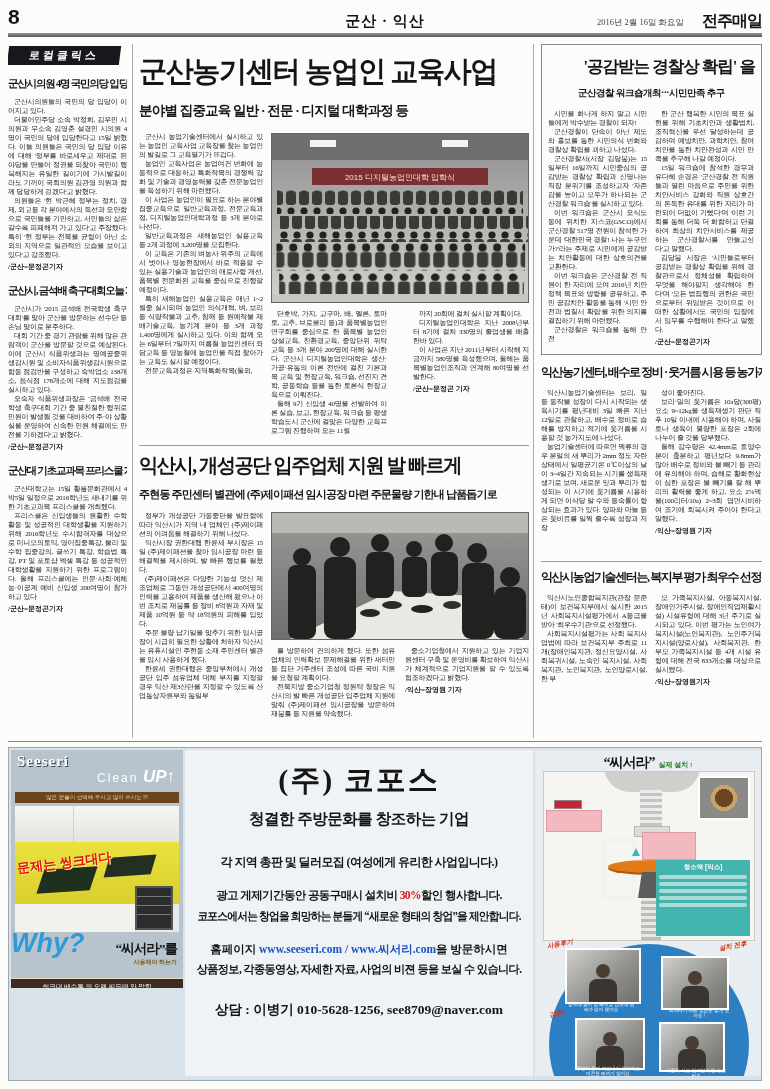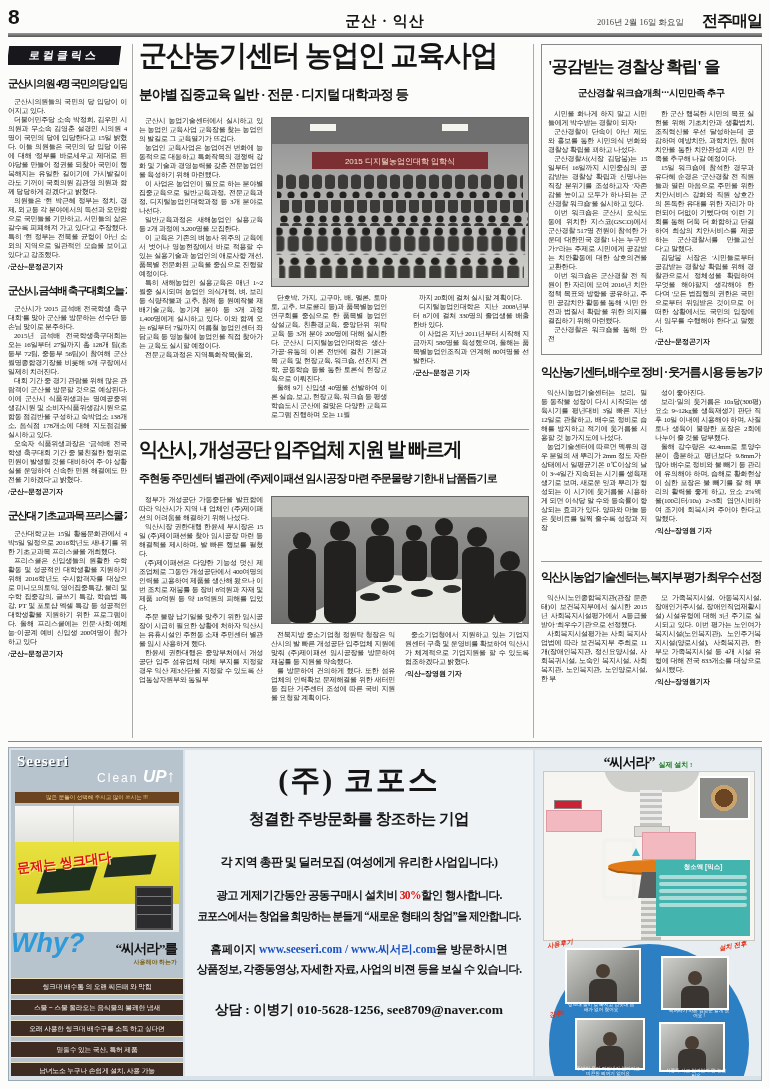--- a/index.html
+++ b/index.html
@@ -9,54 +9,54 @@
   .hdr{position:absolute;left:8px;top:5px;width:754px;height:26px}
   .hdr .pn{position:absolute;left:0;top:0;font-size:21px;font-weight:bold;font-family:"Liberation Sans",sans-serif}
   .hdr .sec{position:absolute;left:50%;top:7px;transform:translateX(-50%);font-size:15px;font-weight:bold;letter-spacing:1px;white-space:nowrap}
   .hdr .dt{position:absolute;right:78px;top:12px;font-size:8.5px;color:#444;white-space:nowrap}
   .hdr .mast{position:absolute;right:0;top:6px;font-size:16px;font-weight:bold;letter-spacing:-1px;white-space:nowrap}
   .hdr-rule{position:absolute;left:8px;top:33px;width:754px;height:4px;background:linear-gradient(#9a9a9a,#555)}
   
   .vrule{position:absolute;top:44px;height:694px;width:1px;background:#aaa}
   .hrule-bottom{position:absolute;left:8px;top:741px;width:754px;height:1px;background:#888}
   .col-left{position:absolute;left:8px;top:44px;width:119px;height:694px;overflow:hidden}
-  .main-mid{position:absolute;left:139px;top:36px;width:390px;height:694px;overflow:hidden}
+  .main-mid{position:absolute;left:139px;top:52px;width:390px;height:694px;overflow:hidden}
   .col-right{position:absolute;left:541px;top:44px;width:221px;height:694px;overflow:hidden}
   
   .bd{font-size:7px;line-height:9px;letter-spacing:-0.2px;text-align:justify}
   .bd p{margin:0;text-indent:6px}
   .byline{font-size:7px;line-height:10px;text-align:left;font-weight:bold;margin-top:2px}
   .badge{width:112px;height:19px;margin:2px 0 12px;background:#17171c;color:#fff;
          font-family:"Liberation Sans",sans-serif;font-weight:bold;font-size:11px;line-height:19px;
          text-align:center;letter-spacing:3px;transform:skewX(-7deg)}
   .lt{font-size:10.5px;font-weight:bold;letter-spacing:-1.2px;white-space:nowrap;overflow:hidden;margin:12px 0 7px}
   .h1a{font-size:29px;font-weight:bold;letter-spacing:-1.5px;white-space:nowrap;transform:scaleX(.97);transform-origin:left;margin:0 0 10px}
   .h2a{font-size:13.5px;font-weight:bold;letter-spacing:-0.8px;white-space:nowrap;margin:0 0 13px}
   .h1b{font-size:20px;font-weight:bold;letter-spacing:-1.5px;white-space:nowrap;transform:scaleX(.96);transform-origin:left;margin:6px 0 8px}
   .h2b{font-size:11px;font-weight:bold;letter-spacing:-0.8px;white-space:nowrap;margin:0 0 10px}
   .trow{display:flex;gap:8px}
   .tc{width:124px;overflow:hidden}
   .rp{width:258px}
   .rule{height:1px;background:#999;margin:9px 0 0}
   .photo-frame{border:1px solid #666;margin-bottom:7px;position:relative;overflow:hidden;background:#bbb}
   
   .pbox{border:1px solid #888;padding:7px 6px 6px;margin-bottom:9px}
-  .pt{font-size:16.5px;font-weight:bold;text-align:left;letter-spacing:-1px;white-space:nowrap;margin:4px 0 9px}
+  .pt{font-size:16.5px;font-weight:bold;text-align:right;letter-spacing:-1px;white-space:nowrap;margin:4px 0 9px}
   .ps{font-size:9.5px;font-weight:bold;text-align:center;letter-spacing:-0.5px;white-space:nowrap;margin:0 0 10px}
   .pcols{display:flex;gap:8px}
   .pc{width:99px;height:238px;overflow:hidden}
   .rt{font-size:12px;font-weight:bold;letter-spacing:-1.4px;white-space:nowrap;overflow:hidden;margin:7px 0 8px}
   .rcols{display:flex;gap:8px}
   .rc{width:106px;overflow:hidden}
   .rc.h-agri{height:164px}
   .rc.h-wel{height:98px}
   .rule2{height:1px;background:#999;margin:8px 0 0}
   
   .ad{position:absolute;left:8px;top:747px;width:754px;height:334px;background:#d8e2e8;border:1px solid #9aa8b2;box-sizing:border-box}
-  .ad-left{position:absolute;left:2px;top:2px;width:172px;height:326px;background:#b7c4cd;overflow:hidden}
+  .ad-left{position:absolute;left:2px;top:2px;width:172px;height:238px;background:#b7c4cd;overflow:hidden}
   .ad-center{position:absolute;left:176px;top:2px;width:348px;height:326px;background:#eff3f5;text-align:center;overflow:hidden}
   .ad-right{position:absolute;left:526px;top:2px;width:226px;height:326px;background:#e7edf1;overflow:hidden}
   .seeseri{position:absolute;left:6px;top:3px;font-size:15px;font-weight:bold;color:#fff;text-shadow:1px 1px 0 #39454d;letter-spacing:1px}
   .cleanup{position:absolute;right:8px;top:17px;color:#fff;font-family:"Liberation Sans",sans-serif}
   .cleanup .c1{font-size:12px;letter-spacing:2px}
   .cleanup .c2{font-size:17px;font-weight:bold;font-style:italic}
   .ad-banner{position:absolute;left:4px;top:42px;width:164px;height:11px;background:#6d4420;color:#f2d08a;
              font-size:5.5px;line-height:11px;text-align:center;font-family:"Liberation Sans",sans-serif;white-space:nowrap;overflow:hidden}
   .kitchen{position:absolute;left:4px;top:56px;width:164px;height:126px;background:#e7eaec;overflow:hidden}
   .kcab{position:absolute;left:0;top:0;width:100%;height:36px;background:linear-gradient(#f6f6f4,#e3e3df);border-bottom:1px solid #cfcfc8}
@@ -144,21 +144,20 @@
           <p>더불어민주당 소속 박정희, 김우민 시의원과 무소속 김영춘 설경민 시의원 4명이 국민의 당에 입당한다고 15일 밝혔다. 이들 의원들은 국민의 당 입당 이유에 대해 '정부를 바로세우고 제대로 된 야당을 만들어 정권을 되찾아 국민이 행복해지는 유일한 길이기에 가시밭길이라도 기꺼이 국회의원 김관영 의원과 함께 당당하게 걷겠다'고 밝혔다.</p>
           <p>의원들은 '현 박근혜 정부는 정치, 경제, 외교등 각 분야에서의 독선과 오만함으로 국민들을 기만하고, 서민들의 삶은 갈수록 피폐해져 가고 있다'고 주장했다. 특히 '현 정부는 전북을 균형이 아닌 소외의 지역으로 일관적인 모습을 보이고 있다'고 강조했다.</p>
         </div>
       <div class="byline">/군산=문정곤기자</div>
     </div>
 
     <div>
       <div class="lt">군산시, 금석배 축구대회오늘 개막</div>
       <div class="bd">
           <p>군산시가 '2015 금석배 전국학생 축구대회'를 맞아 군산을 방문하는 선수단 등 손님 맞이로 분주하다.</p>
-          <p>2015년 금석배 전국학생축구대회는 오는 16일부터 27일까지 총 128개 팀(초등부 72팀, 중등부 56팀)이 참여해 군산 월명종합경기장을 비롯해 9개 구장에서 일제히 치러진다.</p>
           <p>대회 기간 중 경기 관람을 위해 많은 관람객이 군산을 방문할 것으로 예상된다. 이에 군산시 식품위생과는 명예공중위생감시원 및 소비자식품위생감시원으로 합동 점검반을 구성하고 숙박업소 138개소, 음식점 178개소에 대해 지도점검을 실시하고 있다.</p>
           <p>오숙자 식품위생과장은 '금석배 전국학생 축구대회 기간 중 불친절한 행위로 민원이 발생될 것을 대비하여 주·야 상황실을 운영하여 신속한 민원 해결에도 만전을 기하겠다'고 밝혔다.</p>
         </div>
       <div class="byline">/군산=문정곤기자</div>
     </div>
 
     <div>
       <div class="lt">군산대 기초교과목 프리스쿨 개최</div>
       <div class="bd">
           <p>군산대학교는 15일 황룡문화관에서 4박5일 일정으로 2016학년도 새내기를 위한 기초교과목 프리스쿨을 개최했다.</p>
@@ -272,22 +271,22 @@
                   <rect x="159" y="39" width="27" height="44" rx="8"></rect>
                 <circle cx="205" cy="40" r="10"></circle>
                   <rect x="190" y="50" width="32" height="76" rx="9"></rect>
                 <circle cx="238" cy="64" r="10"></circle>
                   <rect x="222" y="74" width="32" height="52" rx="9"></rect>
               </g>
             </svg>
           </div>
           <div class="trow" style="gap:10px">
             <div class="tc bd" style="height:92px">
+                <p>를 방문하여 건의하게 했다. 또한 섬유업체의 인력확보 문제해결을 위한 새터민 등 집단 거주센터 조성에 따른 국비 지원을 요청할 계획이다.</p>
                 <p>전북지방 중소기업청 정원탁 청장은 익산시의 발 빠른 개성공단 입주업체 지원에 맞춰 (주)제이패션 임시공장을 방문하여 재봉틀 등 지원을 약속했다.</p>
-                <p>를 방문하여 건의하게 했다. 또한 섬유업체의 인력확보 문제해결을 위한 새터민 등 집단 거주센터 조성에 따른 국비 지원을 요청할 계획이다.</p>
               </div>
             <div class="tc" style="height:92px">
               <div class="bd">
                   <p>중소기업청에서 지원하고 있는 기업지원센터 구축 및 운영비를 확보하여 익산시가 체계적으로 기업지원을 할 수 있도록 협조하겠다고 밝혔다.</p>
                 </div>
               <div class="byline">/익산=장영원 기자</div>
             </div>
           </div>
         </div>
       </div>

